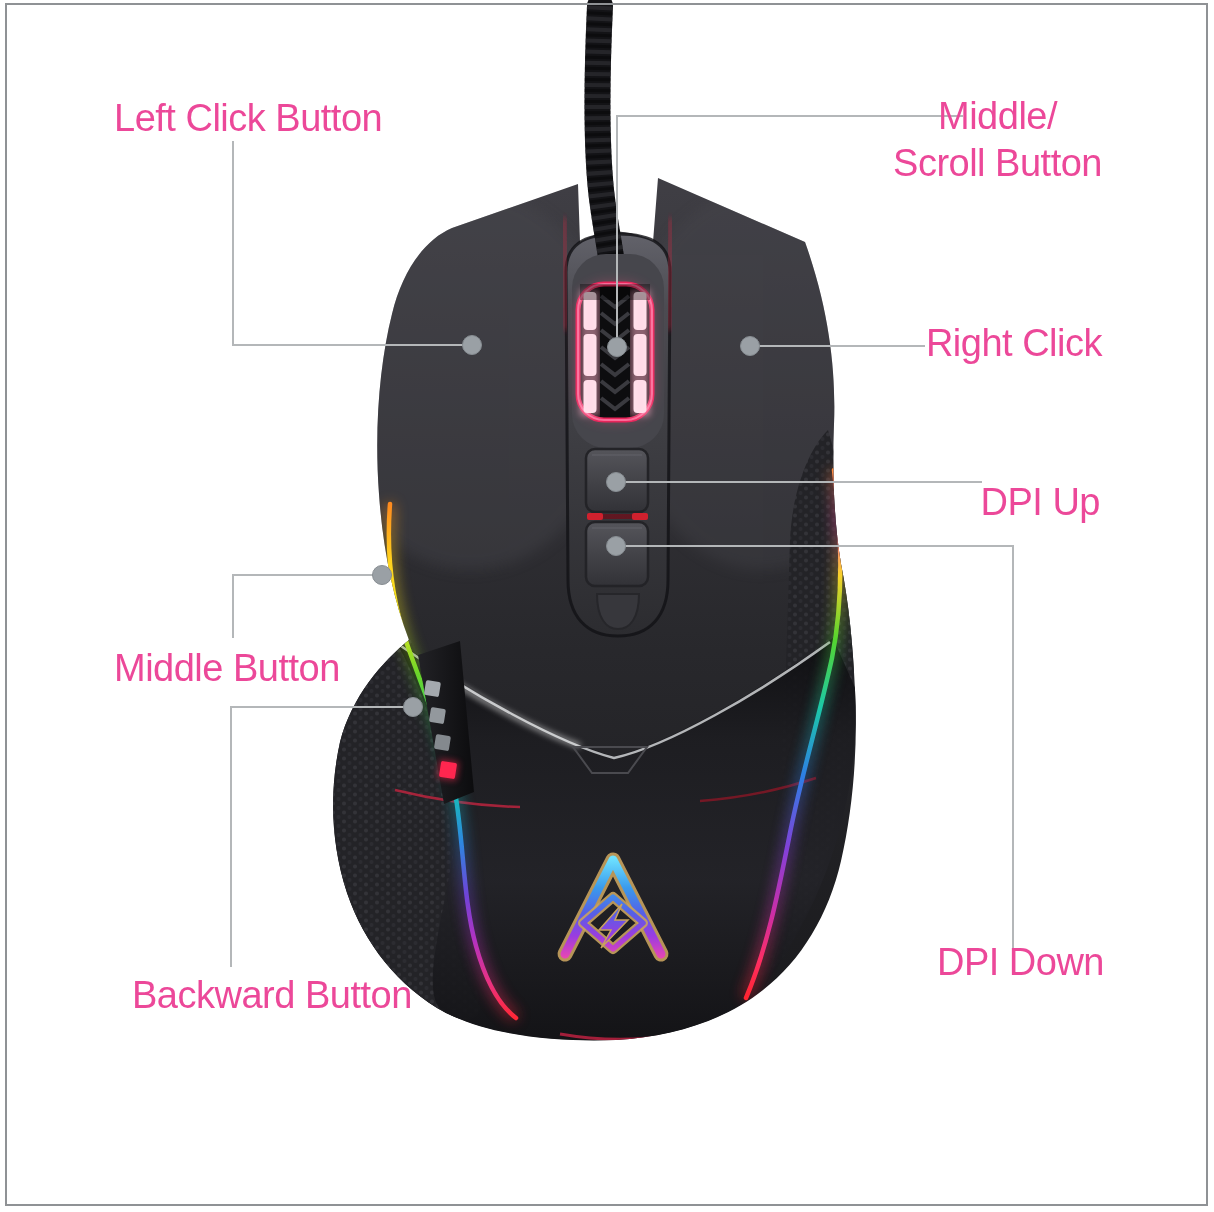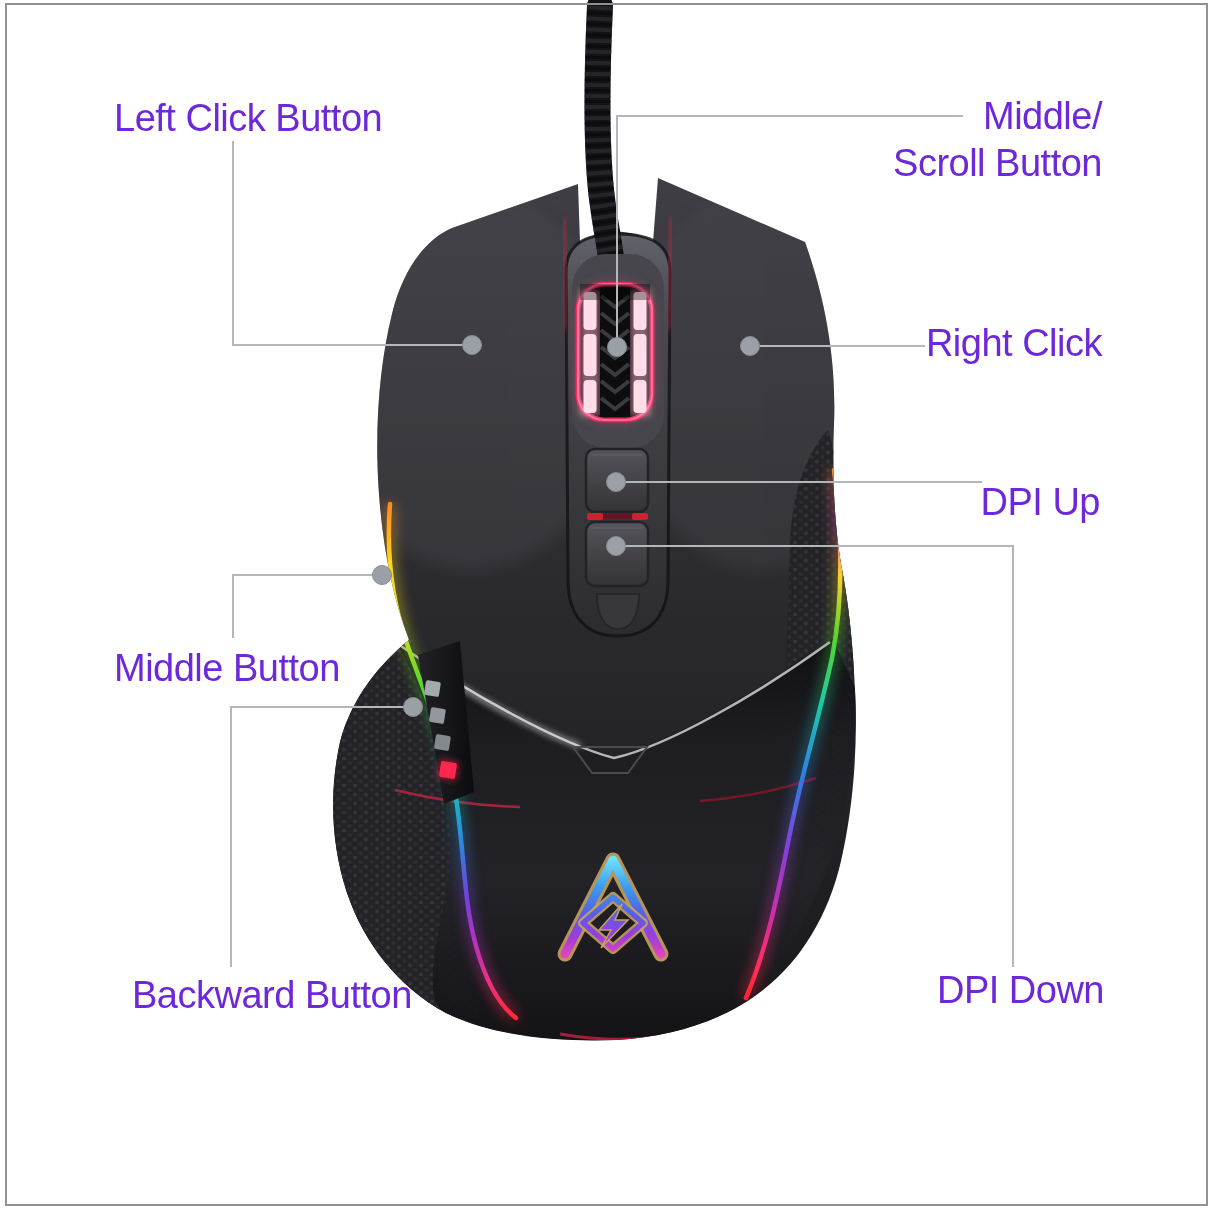--- a/index.html
+++ b/index.html
@@ -11,34 +11,34 @@
     overflow:hidden;
   }
   .frame{
     position:absolute;left:5px;top:3px;right:6px;bottom:6px;
     border:2px solid #8f9295;
     pointer-events:none;
   }
   .art{position:absolute;left:0;top:0;}
   .lbl{
     position:absolute;
-    color:#6d28d9;
+    color:#ec4899;
     font-size:38px;
     letter-spacing:-0.5px;
     white-space:nowrap;
     line-height:44px;
   }
-  .lbl.right{text-align:right;}
+  .lbl.right{text-align:center;}
   #label-left-click{left:114px;top:96px;}
   #label-middle{right:112px;top:93px;line-height:47px;}
   #label-right-click{right:112px;top:321px;}
   #label-dpi-up{right:114px;top:480px;}
   #label-forward{left:114px;top:646px;}
   #label-backward{left:112px;top:973px;margin-left:20px;}
-  #label-dpi-down{right:110px;top:968px;}
+  #label-dpi-down{right:110px;top:940px;}
   .lbl span{display:block;}
 </style>
 </head>
 <body>
 
 <div class="canvas">
 
   <svg class="art" width="1214" height="1212" viewBox="0 0 1214 1212">
     <defs>
       <path id="bodyPath" d="M 578,184 L 452,228

